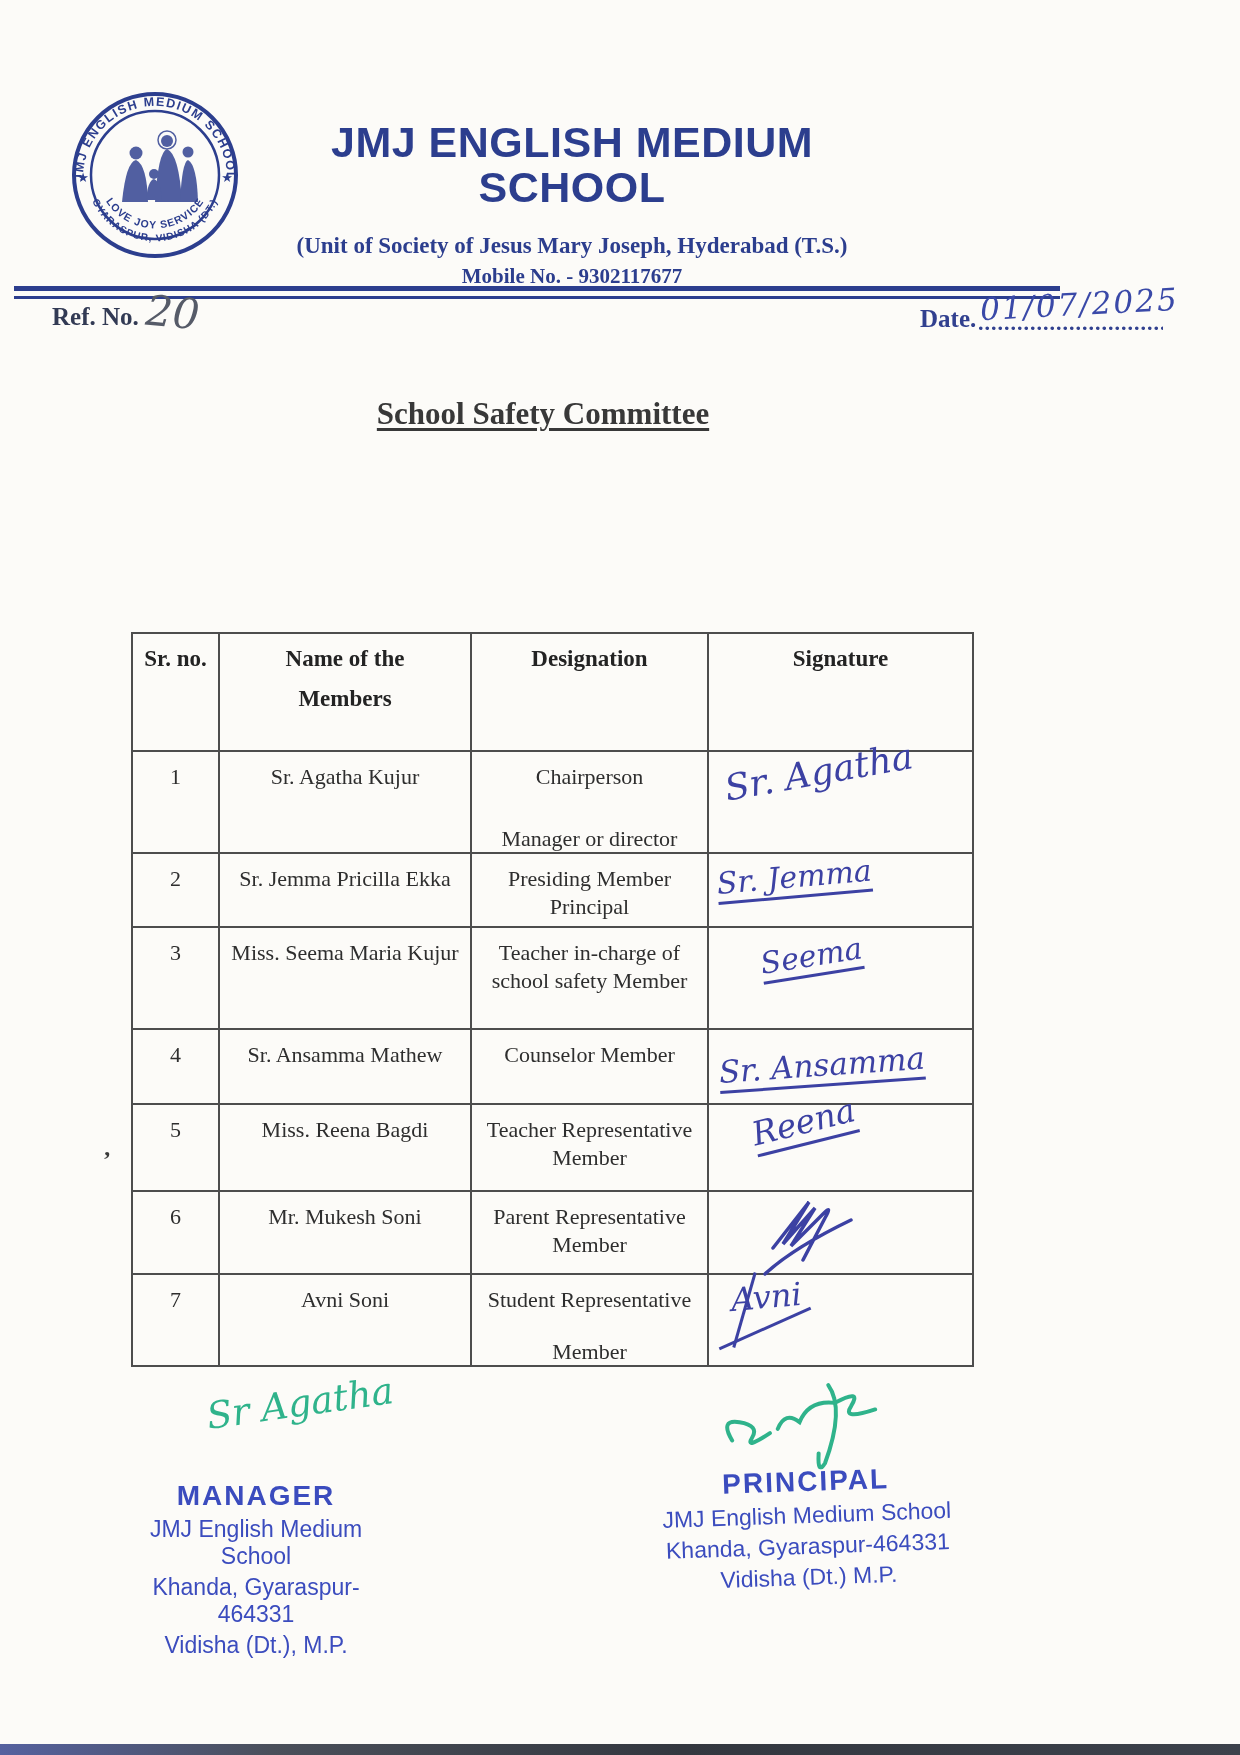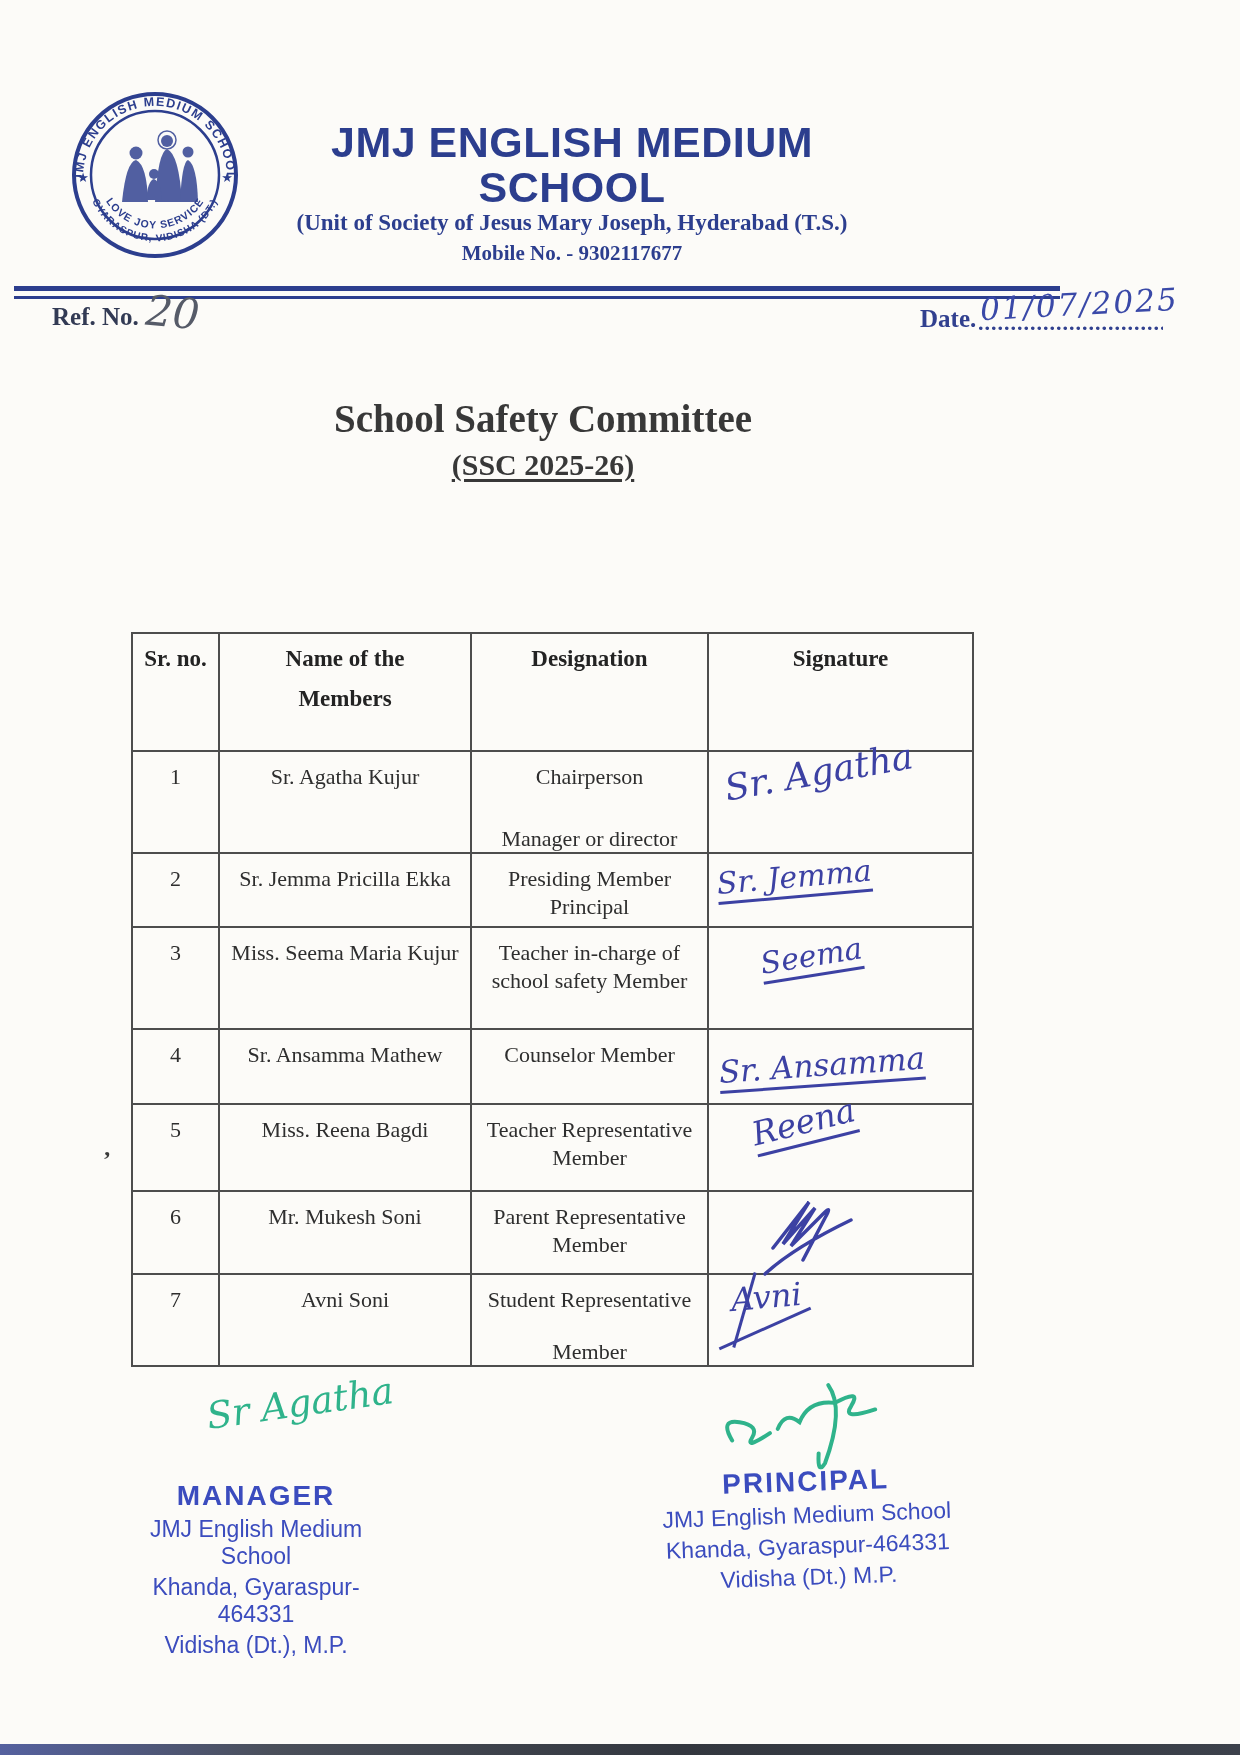--- a/index.html
+++ b/index.html
@@ -6,37 +6,37 @@
   .page{
     position:relative;width:1240px;height:1755px;margin:0 auto;
     background:#fcfbf8;
     font-family:"Liberation Serif",serif;
     overflow:hidden;
   }
   
   .logo{position:absolute;left:70px;top:90px;width:170px;height:170px;}
   .header-text{position:absolute;left:248px;top:120px;width:648px;text-align:center;color:#2c3e8e;}
   .school-name{font-family:"Liberation Sans",sans-serif;font-weight:bold;font-size:43px;letter-spacing:.5px;line-height:1.05;}
-  .sub1{font-weight:bold;font-size:23px;margin-top:0;}
+  .sub1{font-weight:bold;font-size:23px;margin-top:23px;}
   .sub2{font-weight:bold;font-size:23px;margin-top:4px;}
   .sub3{font-weight:bold;font-size:21px;margin-top:5px;}
   .rule{position:absolute;left:14px;width:1046px;background:#2c3e8e;}
   .rule-a{top:286px;height:5px;}
   .rule-b{top:296px;height:3px;}
   
   .ref-label{position:absolute;left:52px;top:303px;font-weight:bold;font-size:25px;color:#323a54;}
   .ref-value{position:absolute;left:146px;top:288px;font-family:"DejaVu Serif",serif;font-style:italic;
              font-size:42px;color:#565b68;transform:rotate(5deg);}
   .date-label{position:absolute;left:920px;top:305px;font-weight:bold;font-size:25px;color:#31408f;}
   .date-dots{position:absolute;left:978px;top:310px;font-weight:bold;font-size:22px;letter-spacing:1px;color:#31408f;width:185px;overflow:hidden;white-space:nowrap;}
   .date-value{position:absolute;left:980px;top:286px;font-family:"DejaVu Serif",serif;font-style:italic;
               font-size:31px;color:#3a49a8;transform:rotate(-3deg);letter-spacing:2px;}
   
   .doc-title{position:absolute;left:0;top:396px;width:1086px;text-align:center;color:#383838;}
-  .doc-title .t1{font-weight:bold;font-size:39px;text-decoration-thickness:2.5px;text-underline-offset:4px;}
+  .doc-title .t1{font-weight:bold;font-size:31px;text-decoration:underline;text-decoration-thickness:2.5px;text-underline-offset:4px;}
   .doc-title .t2{font-weight:bold;font-size:30px;margin-top:7px;text-decoration:underline;text-decoration-thickness:2.5px;text-underline-offset:4px;display:inline-block;}
   .doc-title div{display:block;}
   
   table.committee{position:absolute;left:131px;top:632px;width:841px;border-collapse:collapse;table-layout:fixed;}
   table.committee td,table.committee th{
     border:2px solid #4d4d4d;vertical-align:top;text-align:center;
     font-size:22px;color:#2e2e2e;padding:12px 6px 0 6px;box-sizing:border-box;position:relative;overflow:visible;
   }
   tr.rh{height:118px;} tr.r1{height:97px;} tr.r2{height:74px;} tr.r3{height:102px;}
   tr.r4{height:75px;} tr.r5{height:87px;} tr.r6{height:83px;} tr.r7{height:92px;}
@@ -122,21 +122,20 @@
   <div class="rule rule-b"></div>
 
   <div class="ref-label">Ref. No.</div>
   <div class="ref-value">20</div>
   <div class="date-label">Date.</div>
   <div class="date-dots">......................................</div>
   <div class="date-value">01/07/2025</div>
 
   <div class="doc-title">
     <div class="t1">School Safety Committee</div>
-    <div><span class="t2">(SSC 2025-26)</span></div>
   </div>
 
   <table class="committee">
     <colgroup>
         <col style="width:87px">
         <col style="width:252px">
         <col style="width:237px">
         <col style="width:265px">
       </colgroup>
     <tbody>

